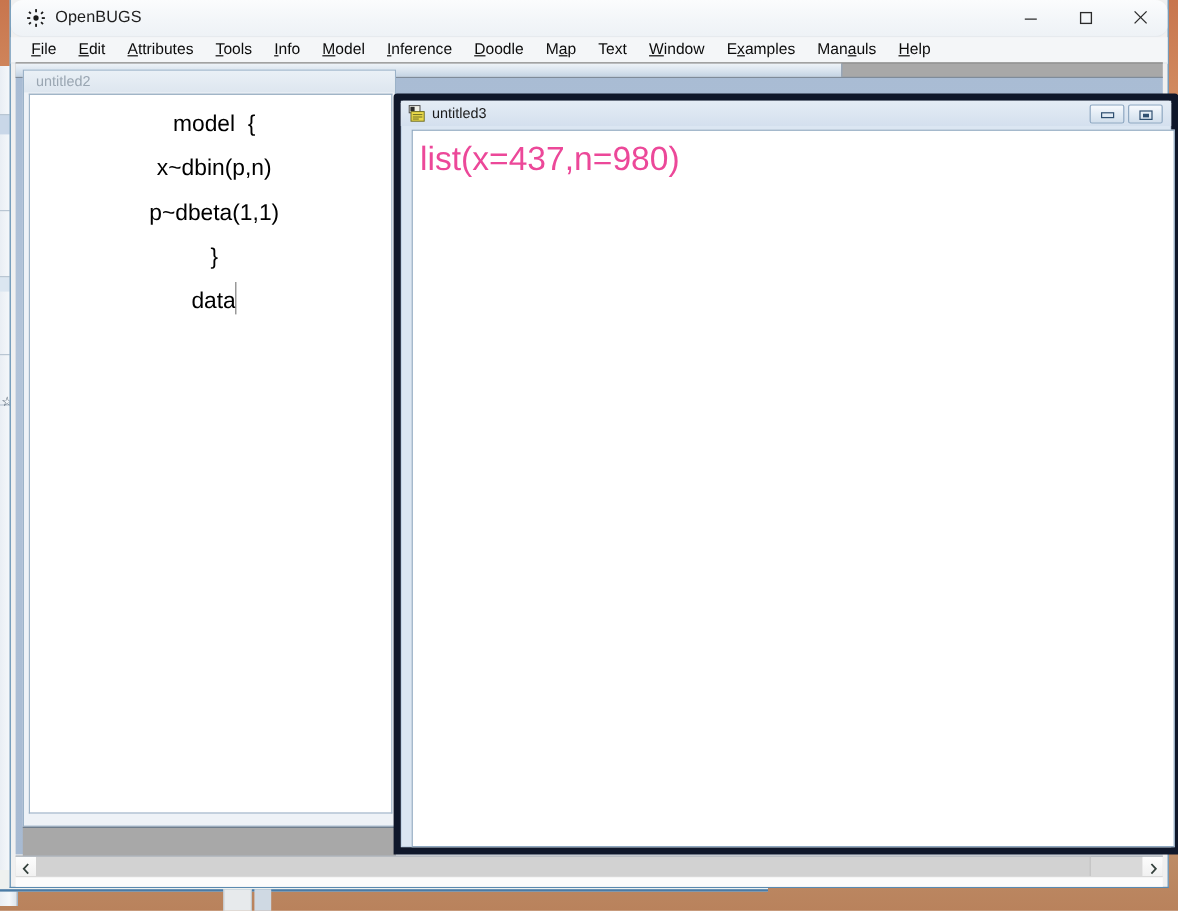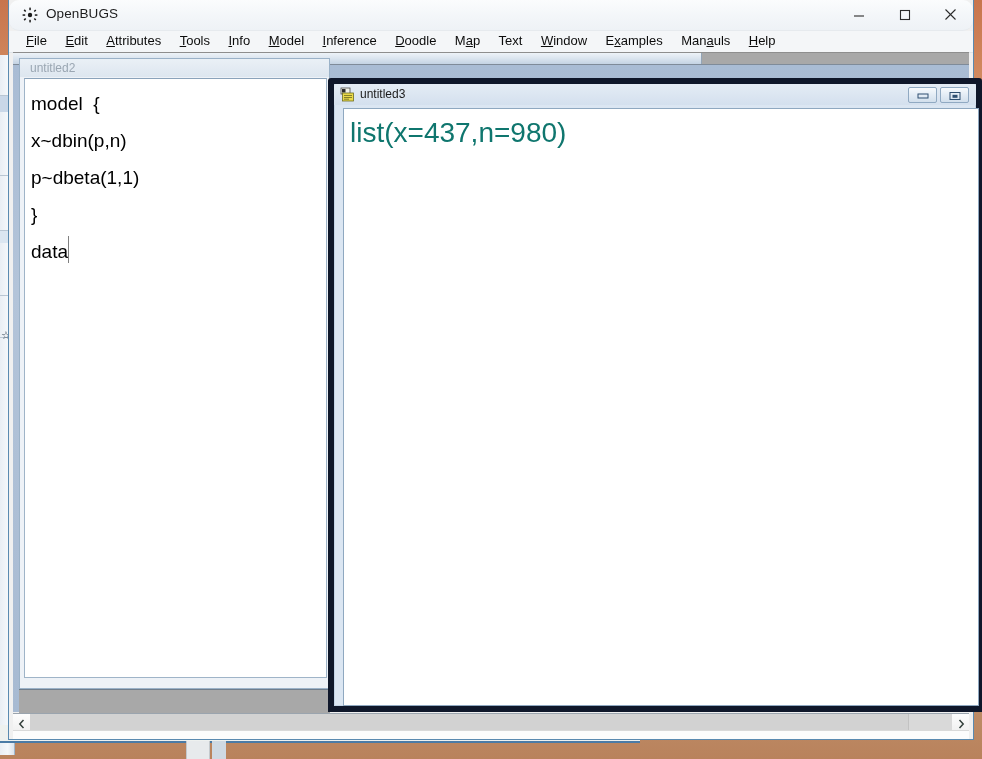--- a/index.html
+++ b/index.html
@@ -168,20 +168,21 @@
   }
 
   
   #win-untitled2 {
     position: absolute;
     left: 10px; top: 58px;
     width: 311px; height: 631px;
     background: #eef2f7;
     border: 1px solid #9bb2c8;
     box-sizing: border-box;
+    text-align: center;
   }
   #untitled2-titlebar {
     height: 18px;
     position: relative;
     background: linear-gradient(180deg,#eaf0f6 0%, #dde6ef 100%);
   }
   #untitled2-title {
     position: absolute;
     left: 10px; top: 2px;
     font-size: 12px;
@@ -275,21 +276,21 @@
     border: 1px solid #8fa8c0;
     box-sizing: border-box;
     overflow: hidden;
   }
   #untitled3-code {
     margin: 0;
     padding: 6px 0 0 6px;
     font-family: "Liberation Sans", sans-serif;
     font-size: 28px;
     line-height: 36px;
-    color: #0f766e;
+    color: #ec4899;
     white-space: pre;
   }
 
   
   #app-hscroll {
     position: absolute;
     left: 4px; top: 713px;
     width: 956px; height: 17px;
     background: #d4d4d4;
     border-top: 1px solid #9aa4ae;

